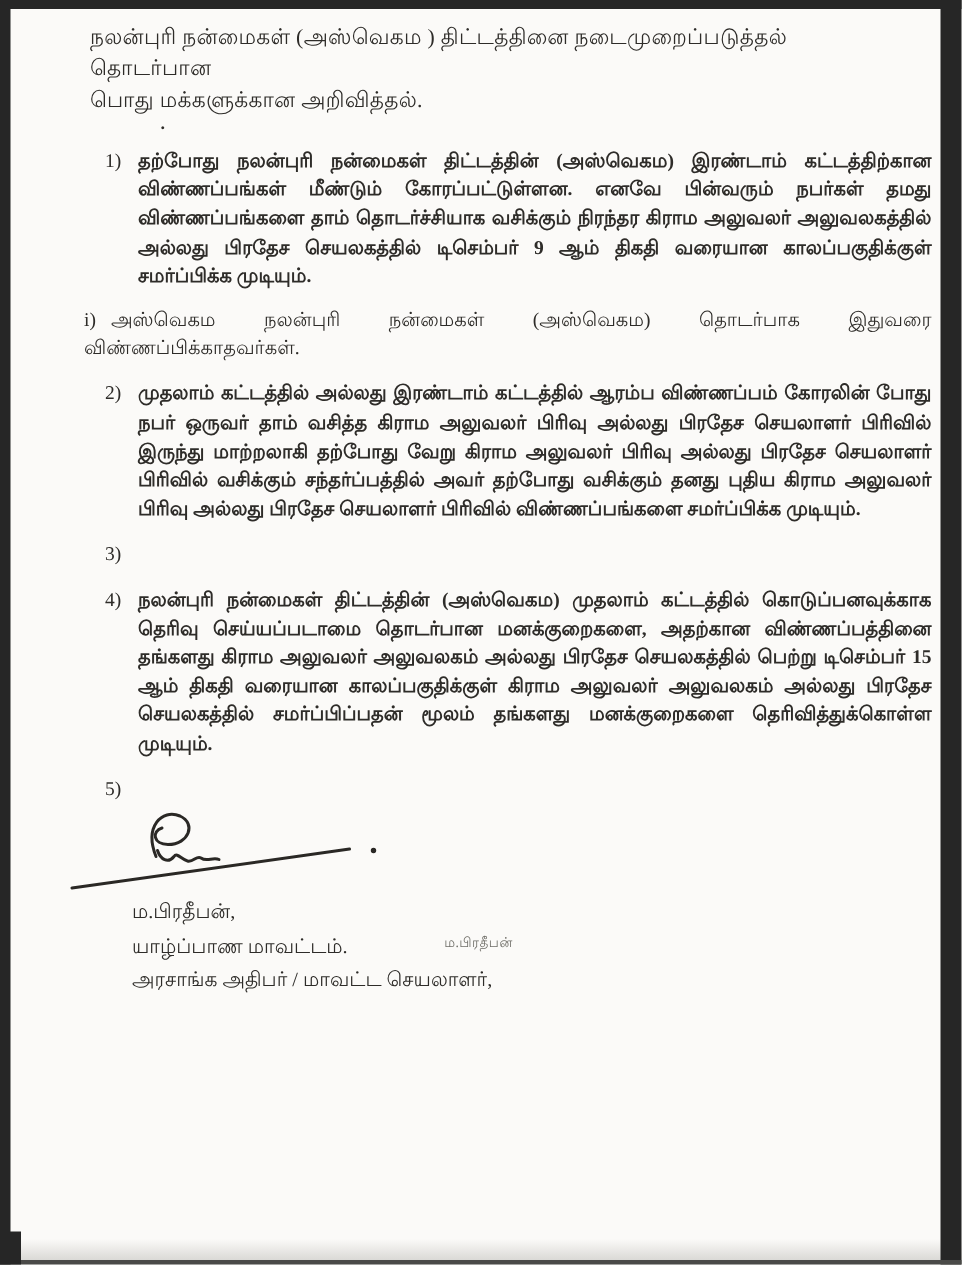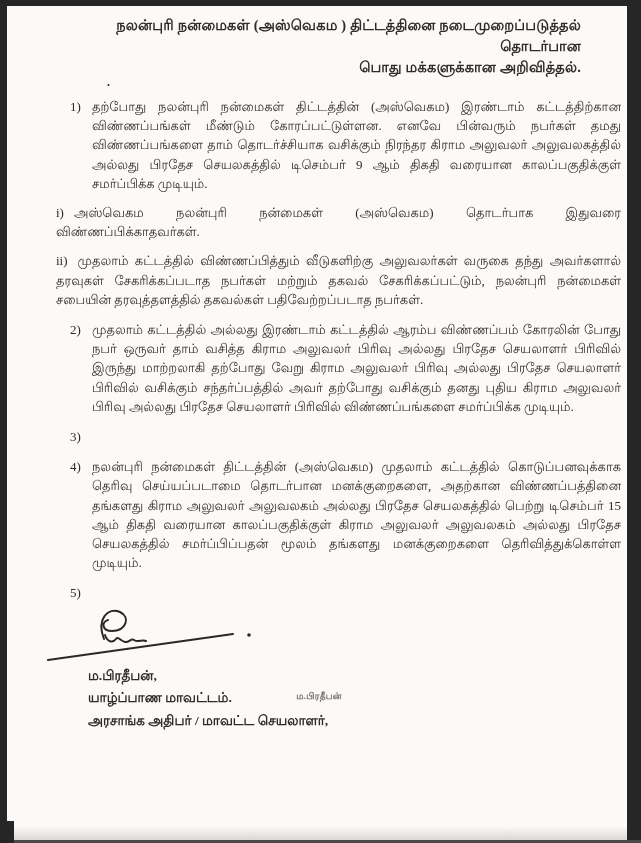--- a/index.html
+++ b/index.html
@@ -16,34 +16,34 @@
   .edge-top    { top: 0; left: 0; width: 641px; height: 6px; }
   .edge-left   { top: 0; left: 0; width: 7px; height: 843px; }
   .edge-right  { top: 0; right: 0; width: 14px; height: 843px; }
   .edge-bottom { bottom: 0; left: 0; width: 641px; height: 3px; background: #4a4a48; }
   .corner-bl   { bottom: 0; left: 0; width: 14px; height: 22px; background: #262626; }
   .bottom-smudge { position: absolute; bottom: 3px; left: 0; width: 641px; height: 14px;
                    background: linear-gradient(to top, rgba(120,118,112,.25), rgba(120,118,112,0)); z-index: 4; }
 
   .page { position: absolute; inset: 0; padding-top: 15px; box-sizing: border-box; }
 
-  .title { text-align: right; font-weight: bold; font-size: 14.5px; line-height: 21px;
+  .title { text-align: left; font-weight: normal; font-size: 14.5px; line-height: 21px;
            padding: 0 60px; letter-spacing: .2px; }
   .title-dot { margin-left: 107px; font-weight: bold; line-height: 8px; font-size: 12px; }
 
   .items { margin-top: 6px; }
   .item { display: flex; padding-left: 70px; padding-right: 20px; margin-top: 11px;
           font-size: 13px; line-height: 19.2px; }
   .item .num { width: 22px; flex-shrink: 0; }
-  .item .txt { flex: 1; text-align: justify; }
+  .item .txt { flex: 1; text-align: justify; font-weight: bold; }
 
   .subitem { margin: 10px 20px 0 56px; font-size: 13px; line-height: 19.2px; text-align: justify; }
   .subitem .num { padding-right: 10px; }
 
-  .sig-area { position: relative; height: 150px; margin-top: 2px; font-weight: bold; }
+  .sig-area { position: relative; height: 150px; margin-top: 2px; }
   .sig-scribble { position: absolute; left: 38px; top: 0; }
   .sig-block { position: absolute; left: 88px; top: 60px; font-size: 13.5px; line-height: 22.5px; }
   .stamp { position: absolute; left: 174px; top: 86px; width: 290px; text-align: center;
            font-size: 9px; line-height: 11.5px; color: #6f6e68;
            font-family: "Liberation Serif", "DejaVu Serif", serif; }
   .stamp .s1 { letter-spacing: .3px; }
   .stamp .s2 { font-style: italic; }
 </style>
 </head>
 <body>
@@ -60,23 +60,20 @@
 
     <div class="item">
       <div class="num">1)</div>
       <div class="txt">தற்போது நலன்புரி நன்மைகள் திட்டத்தின் (அஸ்வெகம) இரண்டாம் கட்டத்திற்கான விண்ணப்பங்கள் மீண்டும் கோரப்பட்டுள்ளன. எனவே பின்வரும் நபர்கள் தமது விண்ணப்பங்களை தாம் தொடர்ச்சியாக வசிக்கும் நிரந்தர கிராம அலுவலர் அலுவலகத்தில் அல்லது பிரதேச செயலகத்தில் டிசெம்பர் 9 ஆம் திகதி வரையான காலப்பகுதிக்குள் சமர்ப்பிக்க முடியும்.</div>
     </div>
 
     <div class="subitem">
       <span class="num">i)</span><span>அஸ்வெகம நலன்புரி நன்மைகள் (அஸ்வெகம) தொடர்பாக இதுவரை விண்ணப்பிக்காதவர்கள்.</span>
     </div>
 
-    <div class="subitem">
-      <span class="num">ii)</span><span>முதலாம் கட்டத்தில் விண்ணப்பித்தும் வீடுகளிற்கு அலுவலர்கள் வருகை தந்து அவர்களால் தரவுகள் சேகரிக்கப்படாத நபர்கள் மற்றும் தகவல் சேகரிக்கப்பட்டும், நலன்புரி நன்மைகள் சபையின் தரவுத்தளத்தில் தகவல்கள் பதிவேற்றப்படாத நபர்கள்.</span>
-    </div>
 
     <div class="item">
       <div class="num">2)</div>
       <div class="txt">முதலாம் கட்டத்தில் அல்லது இரண்டாம் கட்டத்தில் ஆரம்ப விண்ணப்பம் கோரலின் போது நபர் ஒருவர் தாம் வசித்த கிராம அலுவலர் பிரிவு அல்லது பிரதேச செயலாளர் பிரிவில் இருந்து மாற்றலாகி தற்போது வேறு கிராம அலுவலர் பிரிவு அல்லது பிரதேச செயலாளர் பிரிவில் வசிக்கும் சந்தர்ப்பத்தில் அவர் தற்போது வசிக்கும் தனது புதிய கிராம அலுவலர் பிரிவு அல்லது பிரதேச செயலாளர் பிரிவில் விண்ணப்பங்களை சமர்ப்பிக்க முடியும்.</div>
     </div>
 
     <div class="item">
       <div class="num">3)</div>
     </div>
 

